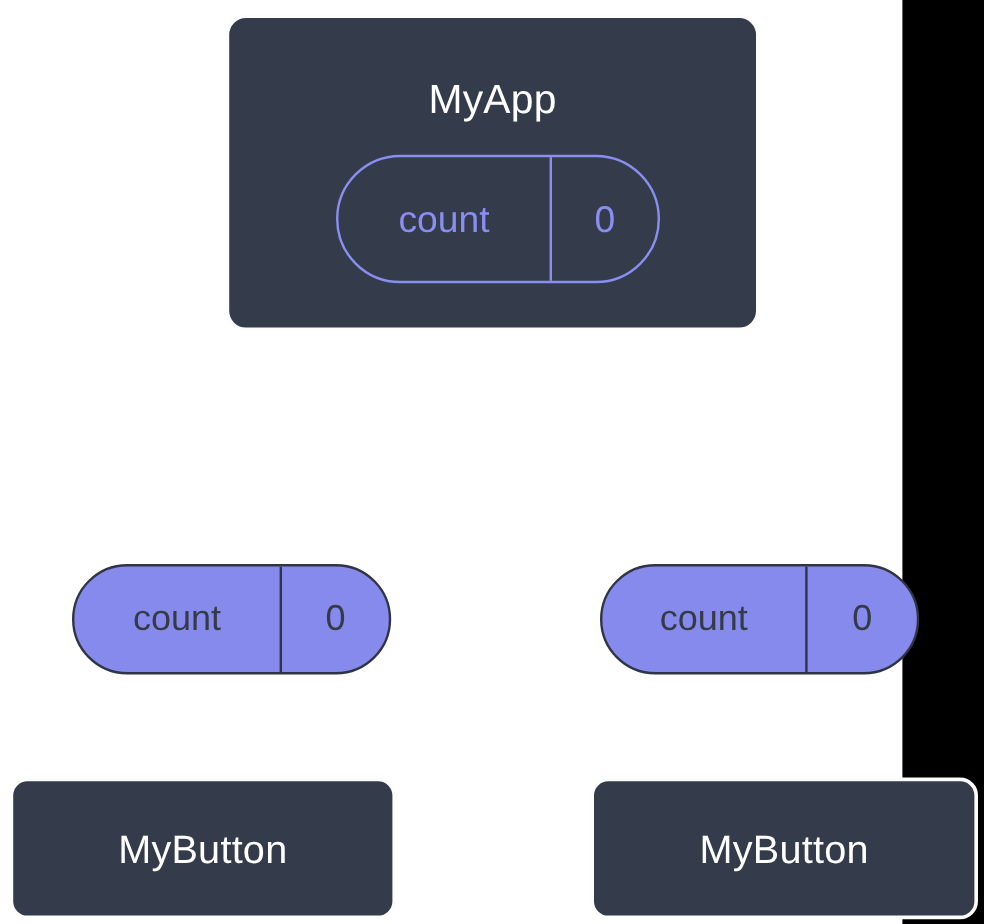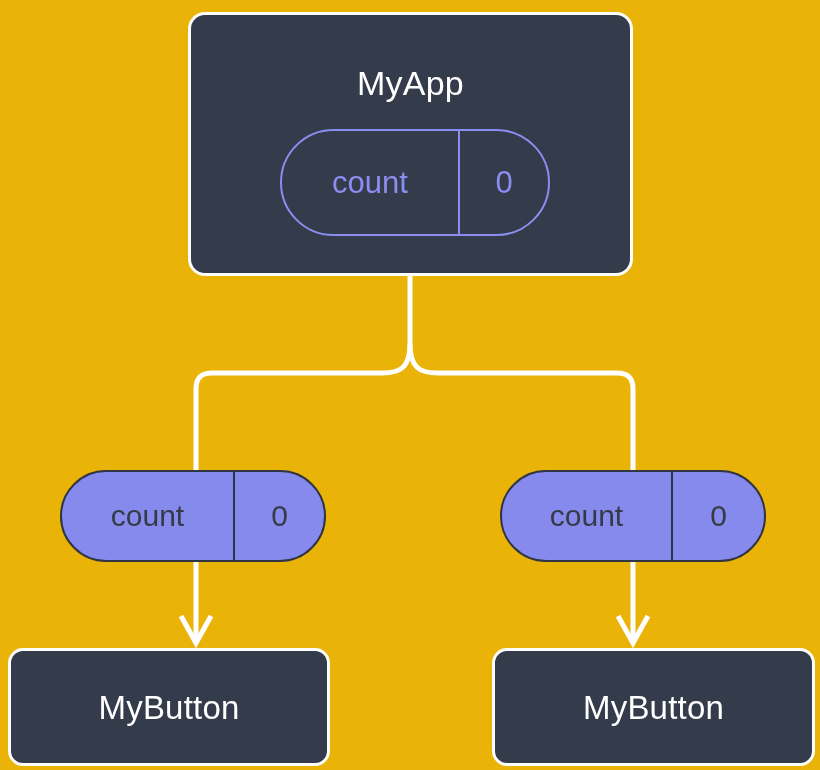--- a/index.html
+++ b/index.html
@@ -9,23 +9,23 @@
   }
   body {
     width: 820px;
     height: 770px;
     font-family: "Liberation Sans", sans-serif;
     position: relative;
     overflow: hidden;
   }
   #stage {
     position: relative;
-    width: 820px;
+    width: 752px;
     height: 770px;
-    background: #eab308;
+    background: #ffffff;
   }
   #edges {
     position: absolute;
     left: 0;
     top: 0;
     width: 820px;
     height: 770px;
     pointer-events: none;
   }
 

